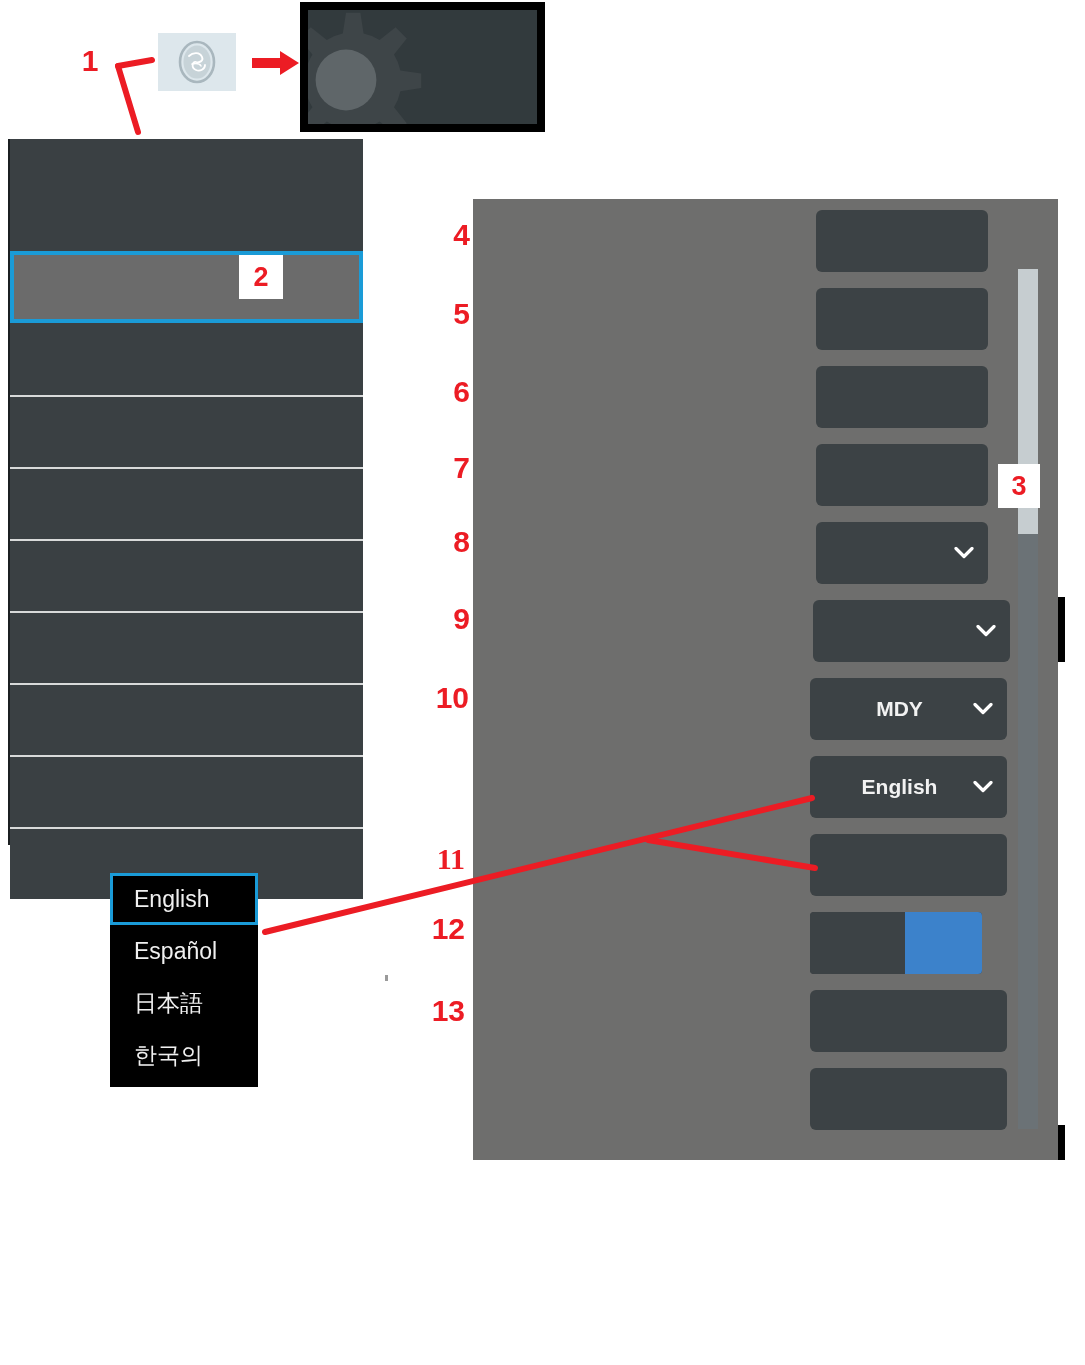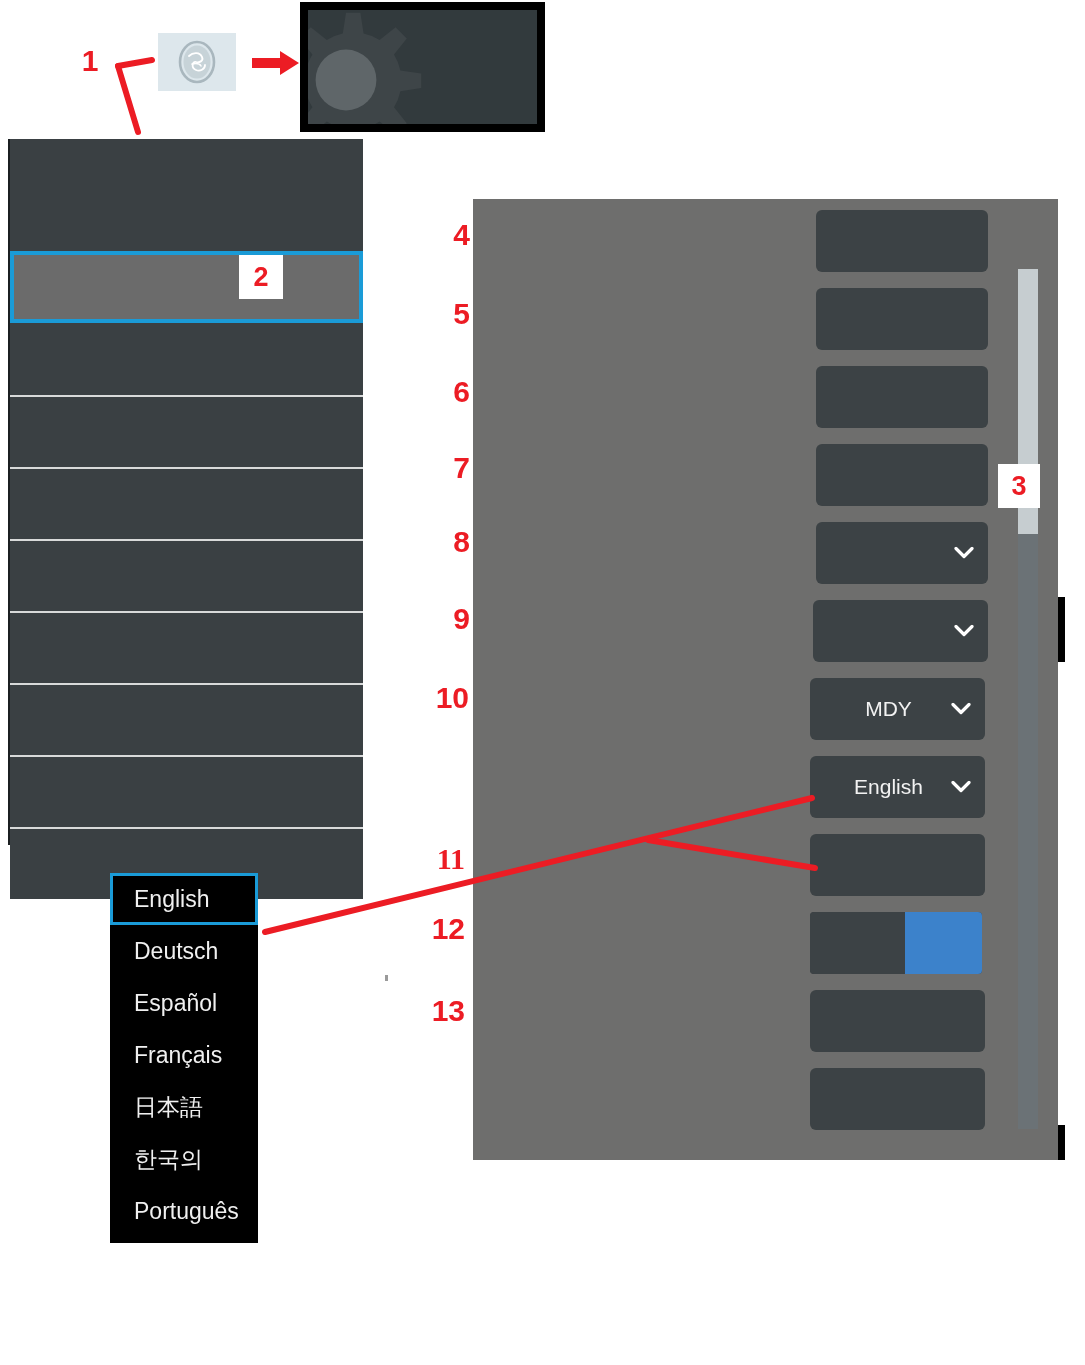--- a/index.html
+++ b/index.html
@@ -118,21 +118,21 @@
     background: #3c4245;
     border-radius: 6px;
     margin-bottom: 16px;
     box-sizing: border-box;
     display: flex;
     align-items: center;
     justify-content: center;
     color: #f2f2f2;
     font-size: 21px;
   }
-  .field.wide { width: 175px; }
+  .field.wide { width: 197px; font-weight: bold; }
   .field .chev {
     position: absolute;
     right: 14px;
     top: 50%;
     transform: translateY(-50%);
     width: 20px; height: 13px;
   }
   .field .value {
     display: block;
     margin-right: 18px;
@@ -388,26 +388,23 @@
     </div>
   </div>
 
   <div class="edge-mark" id="edge-mark-1"></div>
   <div class="edge-mark" id="edge-mark-2"></div>
 
   <div id="stray-dot"></div>
 
   <div id="language-dropdown">
     <div class="lang-item selected">English</div>
-    <div class="lang-item">Deutsch</div>
     <div class="lang-item">Español</div>
-    <div class="lang-item">Français</div>
     <div class="lang-item">日本語</div>
     <div class="lang-item">한국의</div>
-    <div class="lang-item">Português</div>
   </div>
 
   <svg id="anno-lines" viewBox="0 0 1085 1365">
 
     <polyline points="118,66 152,60" fill="none" stroke="#ec1c24" stroke-width="6" stroke-linecap="round" stroke-linejoin="round"></polyline>
     <polyline points="118,66 138,132" fill="none" stroke="#ec1c24" stroke-width="6" stroke-linecap="round" stroke-linejoin="round"></polyline>
 
     <line x1="265" y1="932" x2="812" y2="798" stroke="#ec1c24" stroke-width="6" stroke-linecap="round"></line>
 
     <line x1="648" y1="840" x2="815" y2="868" stroke="#ec1c24" stroke-width="6" stroke-linecap="round"></line>

